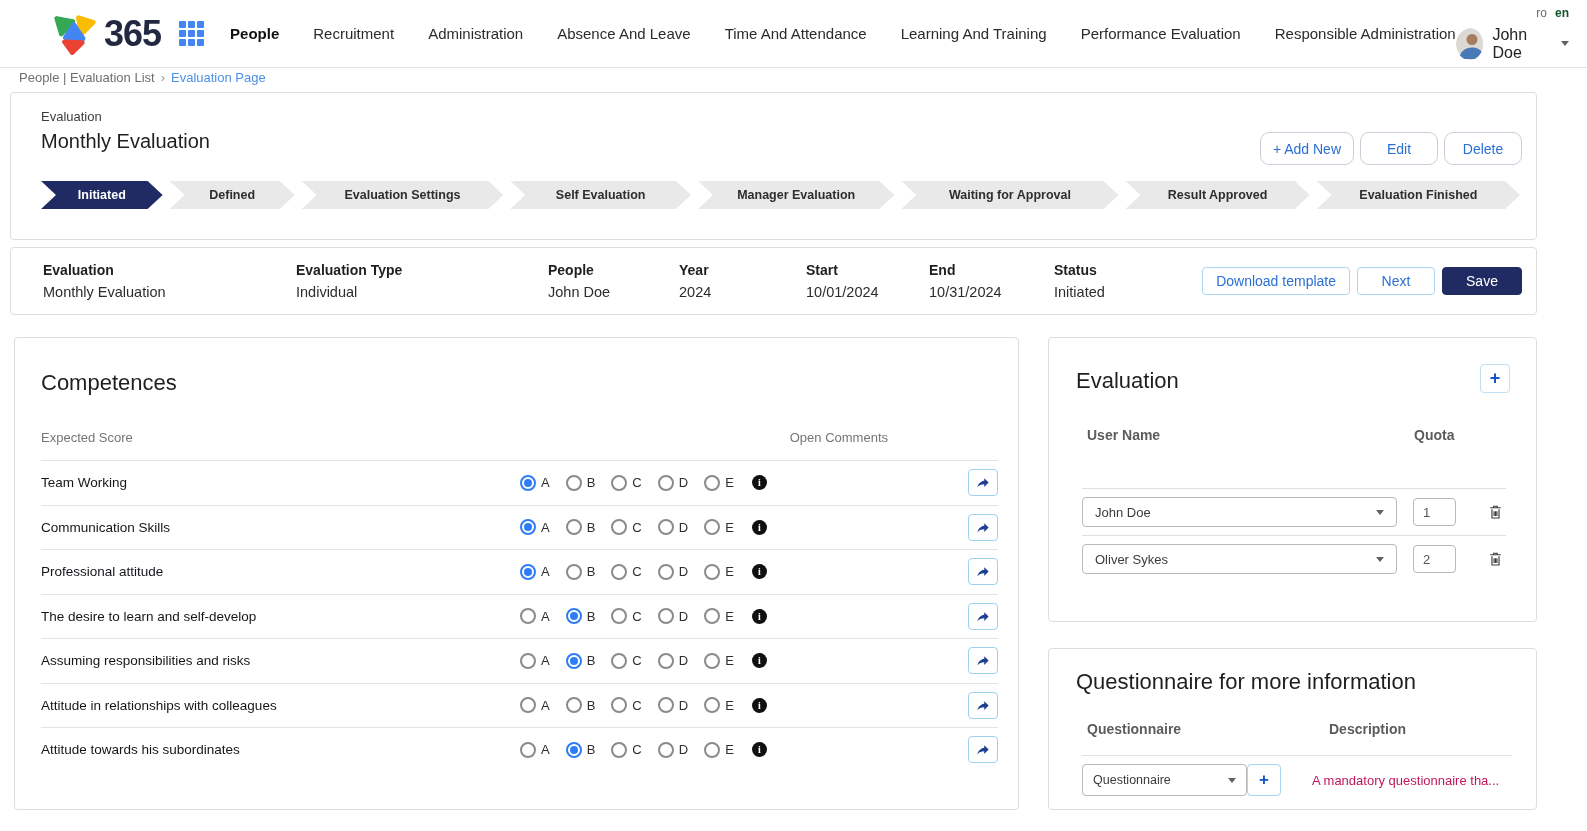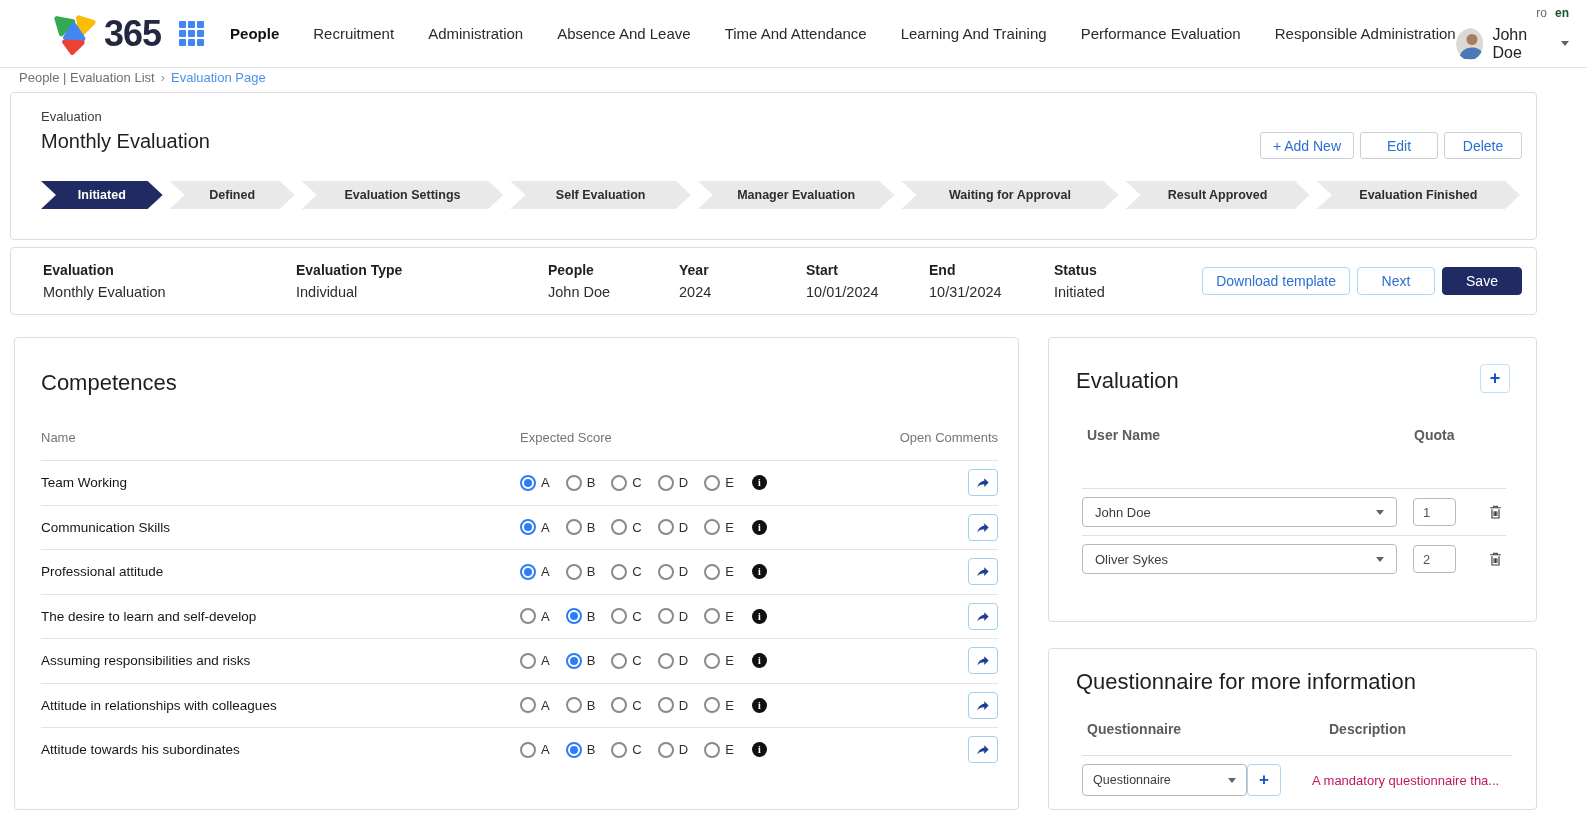--- a/index.html
+++ b/index.html
@@ -29,21 +29,21 @@
   .crumb-path { color:#6f6f6f; cursor:pointer; }
   .crumb-sep { color:#9a9a9a; }
   .crumb-current { color:#4d90e8; cursor:pointer;text-align:right; }
 
   
   .card { position:absolute; background:#fff; border:1px solid #ddd; border-radius:4px; }
   .card-eval { left:10px; top:92px; width:1527px; height:148px; padding:16px 14px 0 30px; }
   .eval-label { font-size:13px; color:#3c3c3c; }
   .eval-title { font-size:20px; color:#1f1f1f; margin-top:6px; }
   .eval-actions { position:absolute; top:39px; right:14px; display:flex; gap:6px; }
-  .btn-outline-gray { min-width:78px; height:27px; padding:0 12px; background:#fff; border:1px solid #c8cfd8; border-radius:3px; color:#2a6fd4; font-size:14px; font-family:inherit; display:inline-flex; align-items:center; justify-content:center; cursor:pointer; }
+  .btn-outline-gray { min-width:78px; height:33px; padding:0 12px; background:#fff; border:1px solid #c8cfd8; border-radius:9px; color:#2a6fd4; font-size:14px; font-family:inherit; display:inline-flex; align-items:center; justify-content:center; cursor:pointer; }
 
   .stepper { position:absolute; left:30px; right:16px; top:88px; display:flex; gap:7px; height:28px; }
   .step { flex:1; background:#e9e9e9; color:#2e2e2e; font-size:12.5px; font-weight:700; display:flex; align-items:center; justify-content:center; clip-path:polygon(0 0, calc(100% - 15px) 0, 100% 50%, calc(100% - 15px) 100%, 0 100%, 15px 50%); white-space:nowrap; cursor:pointer; }
   .step.active { background:#1f2b62; color:#fff; }
   .step:nth-child(1){flex:0.70;} .step:nth-child(2){flex:0.72;} .step:nth-child(3){flex:1.16;}
   .step:nth-child(4){flex:1.04;} .step:nth-child(5){flex:1.13;} .step:nth-child(6){flex:1.25;}
   .step:nth-child(7){flex:1.06;} .step:nth-child(8){flex:1.17;}
 
   
   .card-summary { left:10px; top:247px; width:1527px; height:68px; display:flex; align-items:center; padding:0 14px 0 32px; }
@@ -213,21 +213,20 @@
     <div class="summary-actions">
       <button class="btn-outline-blue">Download template</button>
       <button class="btn-outline-blue btn-next">Next</button>
       <button class="btn-save">Save</button>
     </div>
   </section>
 
   <section class="card card-competences">
     <div class="panel-title">Competences</div>
     <div class="comp-head">
-      <span>Name</span>
       <span>Expected Score</span>
       <span class="h-comments">Open Comments</span>
     </div>
     <div class="comp-rows">
         <div class="comp-row">
           <span class="comp-name">Team Working</span>
           <div class="score-group">
             <label class="opt">
               <span class="radio sel"></span>
               <span class="opt-label">A</span>

